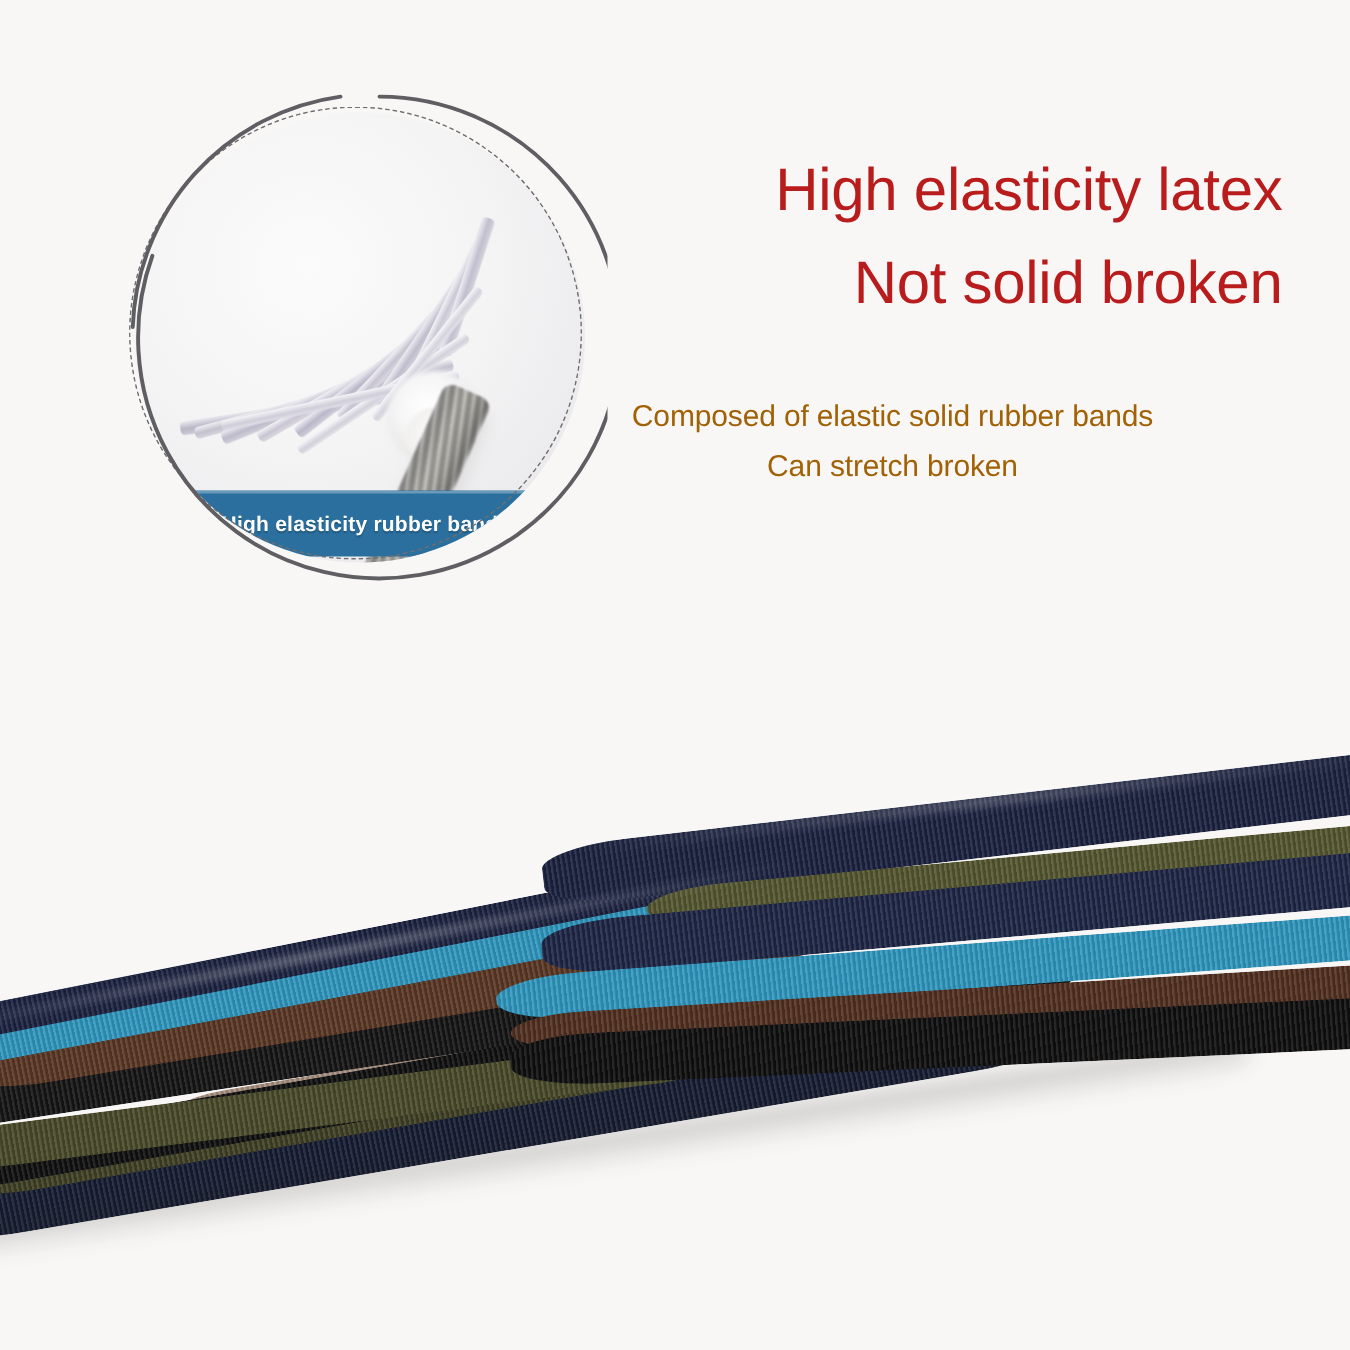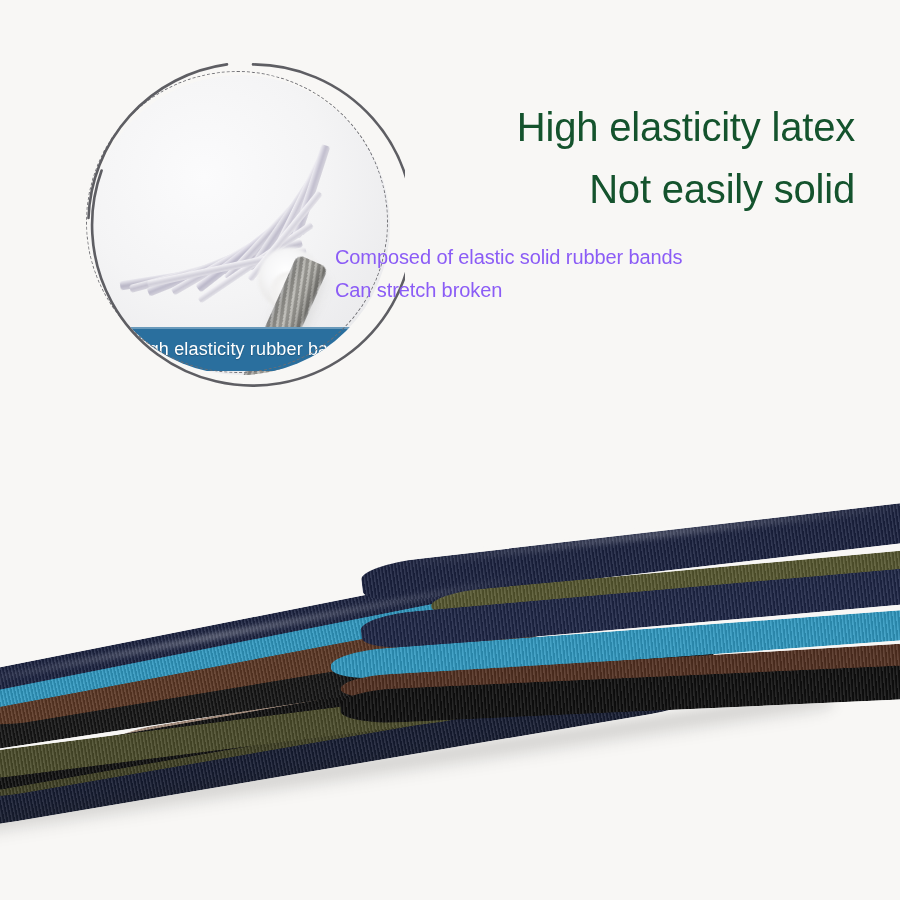--- a/index.html
+++ b/index.html
@@ -123,22 +123,22 @@
     top: 252px;
     height: 44px;
     background: #2a6f9e;
     box-shadow: inset 0 2px 0 rgba(255,255,255,0.30);
     display: flex;
     align-items: center;
     justify-content: center;
   }
   .banner span {
     color: #ffffff;
-    font-size: 18px;
-    font-weight: normal;
+    font-size: 14px;
+    font-weight: bold;
     letter-spacing: 0.15px;
     white-space: nowrap;
     text-shadow: 0 1px 1px rgba(0,0,0,0.22);
   }
 
   
   .ring-dashed {
     position: absolute;
     left: 11px;
     top: 11px;
@@ -159,36 +159,36 @@
     pointer-events: none;
   }
 
   
   #headline {
     position: absolute;
     right: 45px;
     top: 96px;
     width: 520px;
     text-align: right;
-    color: #14532d;
+    color: #b91c1c;
   }
   #headline .h-line {
     font-size: 40px;
     line-height: 62px;
     font-weight: normal;
     white-space: nowrap;
     letter-spacing: -0.2px;
   }
   #subtext {
     position: absolute;
     right: 45px;
-    top: 241px;
+    top: 262px;
     width: 520px;
-    text-align: left;
-    color: #8b5cf6;
+    text-align: center;
+    color: #a16207;
   }
   #subtext .s-line {
     font-size: 20px;
     line-height: 33px;
     font-weight: normal;
     white-space: nowrap;
     letter-spacing: -0.1px;
   }
 
   
@@ -264,21 +264,21 @@
     <svg class="ring-solid" viewBox="0 0 330 330">
 
       <path d="M 178 4.4 A 160.6 160.6 0 1 1 26.6 110.5" fill="none" stroke="#5e5e63" stroke-width="2.6" stroke-linecap="round"></path>
 
       <path d="M 13.5 158 A 160.6 160.6 0 0 1 152 4.4" fill="none" stroke="#5e5e63" stroke-width="2.6" stroke-linecap="round"></path>
     </svg>
   </div>
 
   <div id="headline">
     <div class="h-line">High elasticity latex</div>
-    <div class="h-line">Not easily solid</div>
+    <div class="h-line">Not solid broken</div>
   </div>
 
   <div id="subtext">
     <div class="s-line">Composed of elastic solid rubber bands</div>
     <div class="s-line">Can stretch broken</div>
   </div>
 
   <div id="bundle">
 
     <div class="band ribbed" style="left:-10px; top:262px; width:760px; height:36px; transform:rotate(-9.6deg);

